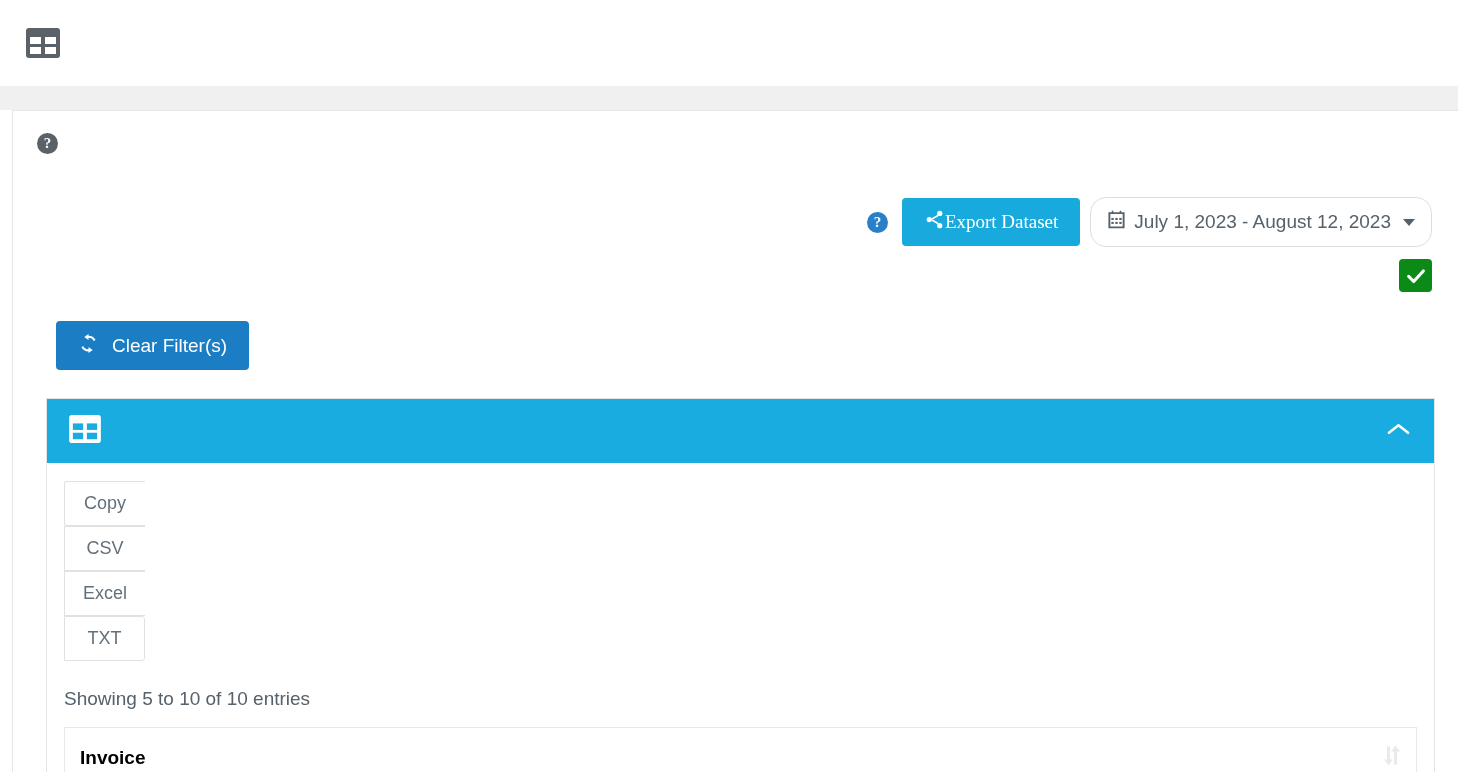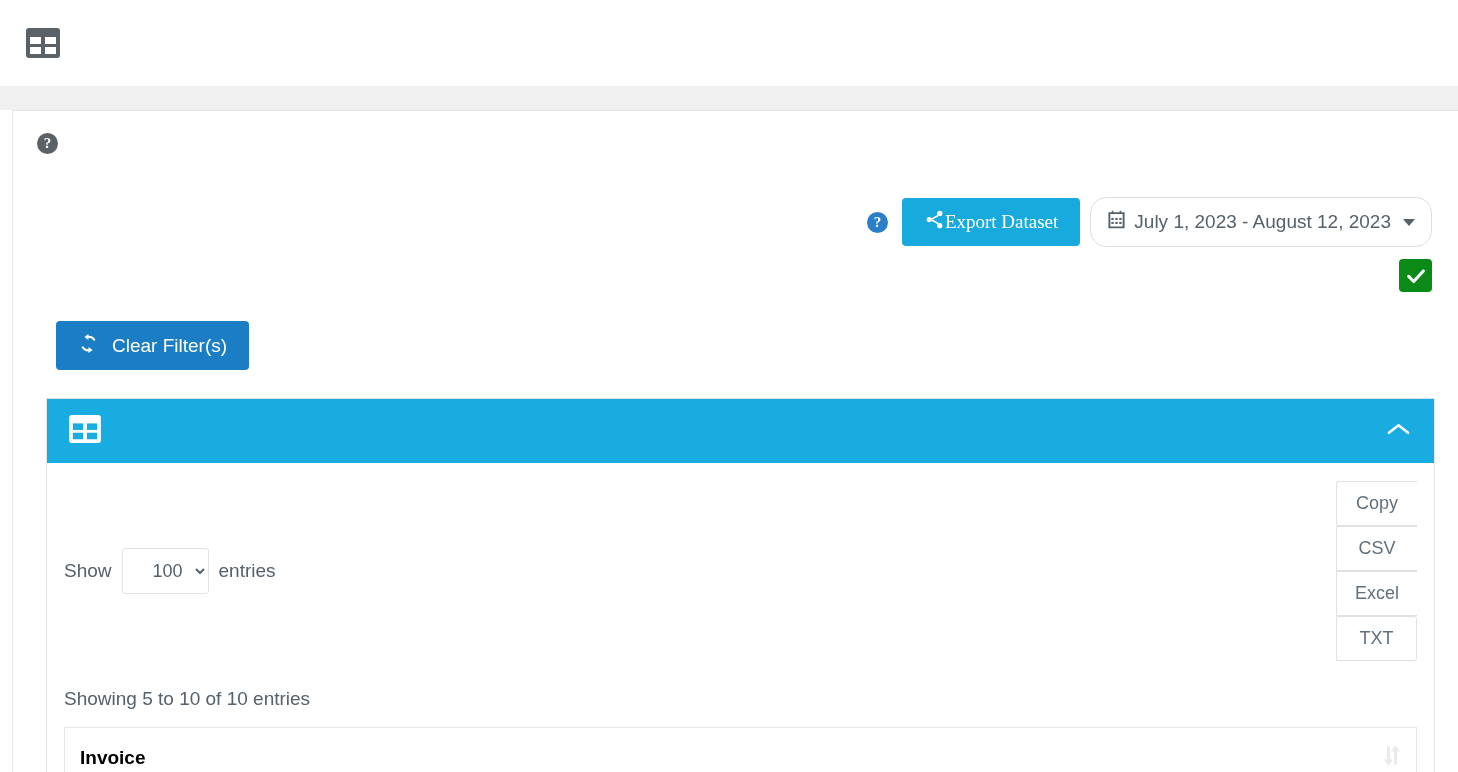--- a/index.html
+++ b/index.html
@@ -361,27 +361,20 @@
       <span>
         <svg width="23" height="14" viewBox="0 0 24 14" fill="none" stroke="#ffffff" stroke-width="2.6" stroke-linecap="round" stroke-linejoin="round">
           <polyline points="2,11 12,3 22,11"></polyline>
         </svg>
       </span>
     </div>
 
     <div class="panel-body">
 
       <div class="controls">
-        <div class="length-ctl">
-          <span>Show</span>
-          <select class="length-select">
-            <option>100</option>
-          </select>
-          <span>entries</span>
-        </div>
 
         <div class="btn-group">
           <button>Copy</button>
           <button>CSV</button>
           <button>Excel</button>
           <button>TXT</button>
         </div>
       </div>
 
       <div class="showing">Showing 5 to 10 of 10 entries</div>

